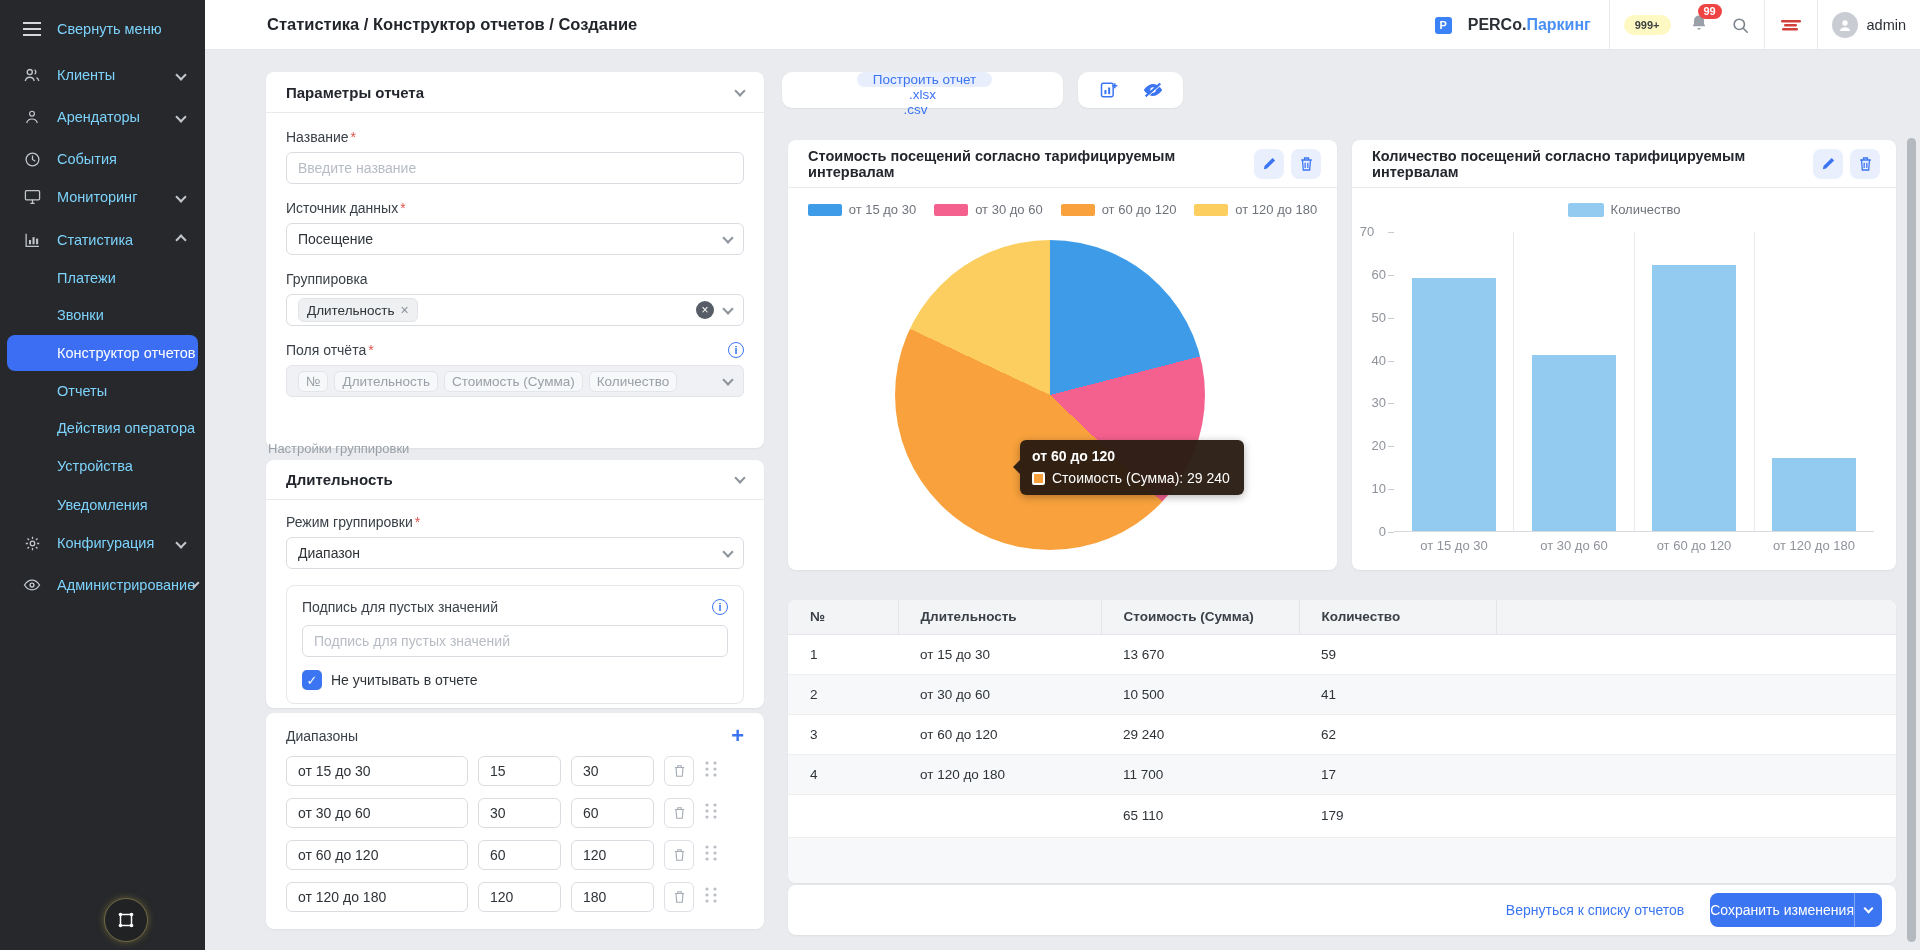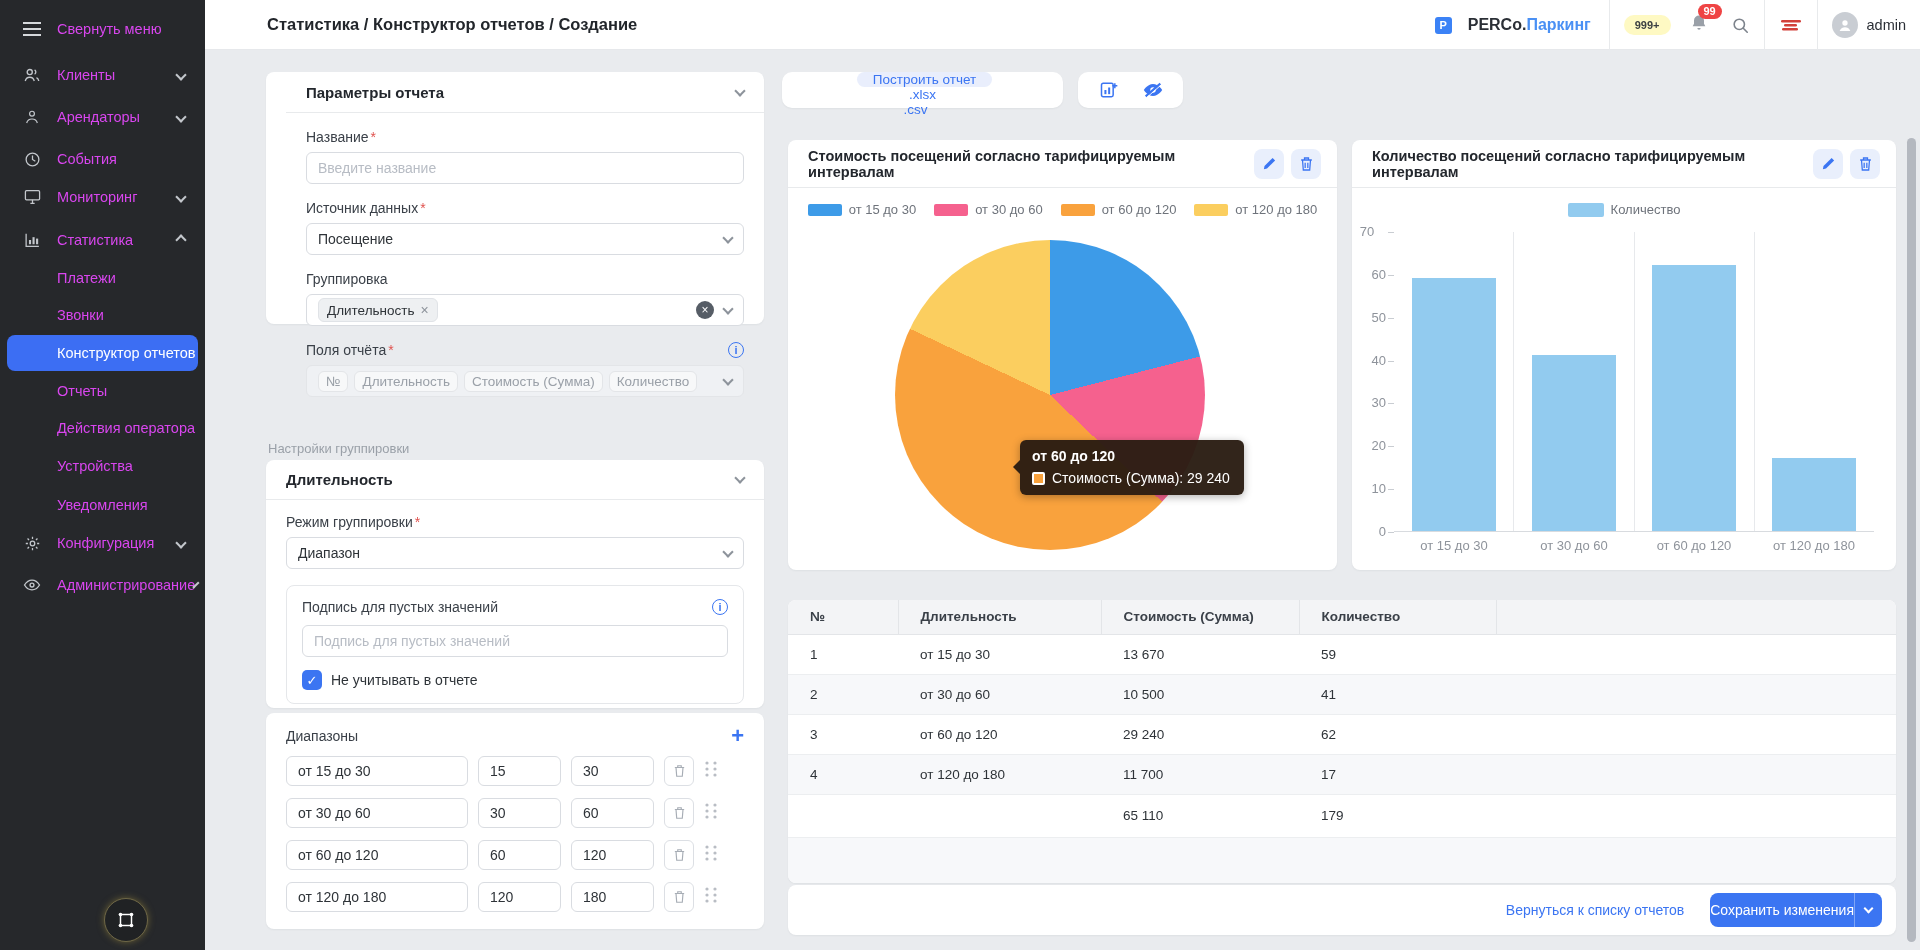--- a/index.html
+++ b/index.html
@@ -18,21 +18,21 @@
   .logo-product { font-size:16px; font-weight:bold; color:#4a90f4; }
   .pill-999 { background:#fef9c3; border-radius:12px; padding:4px 11px; font-size:11px; color:#3c4043; font-weight:bold; }
   .bell-wrap { position:relative; margin:0 22px 0 18px; }
   .bell-badge { position:absolute; top:-9px; left:9px; background:#ef4444; color:#fff; border-radius:9px; font-size:11px; font-weight:bold; padding:1px 6px 2px; }
   .icon-btn-plain { display:flex; align-items:center; justify-content:center; background:none; border:none; cursor:pointer; }
   .avatar { width:26px; height:26px; border-radius:50%; background:#c9cdd3; display:flex; align-items:center; justify-content:center; margin-right:9px; }
   .user-name { font-size:14.5px; color:#2b2f36; margin-right:6px; }
 
   
   .sidebar { position:absolute; left:0; top:0; width:205px; height:950px; background:#26282b; z-index:5; }
-  .side-item { position:absolute; left:0; width:205px; height:36px; display:flex; align-items:center; color:#d946ef; font-size:14.5px; cursor:pointer; }
+  .side-item { position:absolute; left:0; width:205px; height:36px; display:flex; align-items:center; color:#7dd3fc; font-size:14.5px; cursor:pointer; }
   .side-item .s-ico { width:18px; margin-left:23px; display:flex; justify-content:center; }
   .side-item .s-label { margin-left:16px; flex:1; }
   .side-item.sub .s-label { margin-left:57px; }
   .side-item .chev { margin-right:20px; }
   .side-item.active { left:7px; width:191px; background:#3c6ef3; border-radius:8px; color:#fff; }
   .side-item.active .s-label { margin-left:50px; }
   .chev { width:8px; height:8px; border-right:2px solid #c3c7cc; border-bottom:2px solid #c3c7cc; transform:rotate(45deg); }
   .chev.up { transform:rotate(-135deg); }
   .fab { position:absolute; left:104px; top:898px; width:44px; height:44px; border-radius:50%; background:#202224; border:1px solid #6e6747; box-shadow:0 0 7px rgba(160,140,60,.55); display:flex; align-items:center; justify-content:center; cursor:pointer; }
 
@@ -266,21 +266,21 @@
       <svg width="22" height="22" viewBox="0 0 24 24">
           <rect x="6" y="6" width="12" height="12" fill="none" stroke="#fff" stroke-width="1.6"></rect>
           <circle cx="6" cy="6" r="2" fill="#fff"></circle>
           <circle cx="18" cy="6" r="2" fill="#fff"></circle>
           <circle cx="6" cy="18" r="2" fill="#fff"></circle>
           <circle cx="18" cy="18" r="2" fill="#fff"></circle>
         </svg>
     </div>
   </div>
 
-  <div class="card" style="left:266px; top:72px; width:498px; height:252px;padding-left:20px;">
+  <div class="card" style="left:266px; top:72px; width:498px; height:376px;">
     <div class="card-head">
       <span class="card-title">Параметры отчета</span>
       <span class="chev-gray"></span>
     </div>
     <div style="padding:16px 20px;">
       <div class="grp">
         <div class="fieldlabel">
             <span>Название</span>
             <span class="req">*</span>
           </div>

